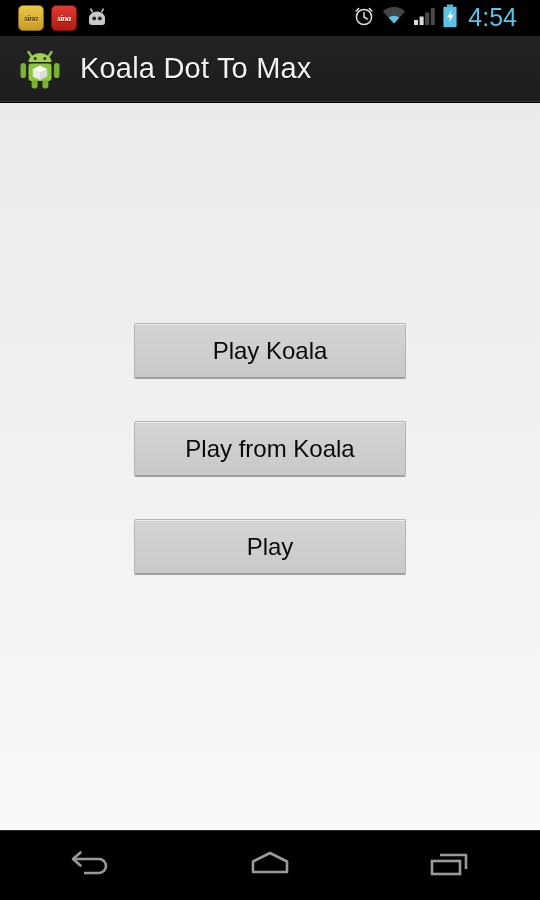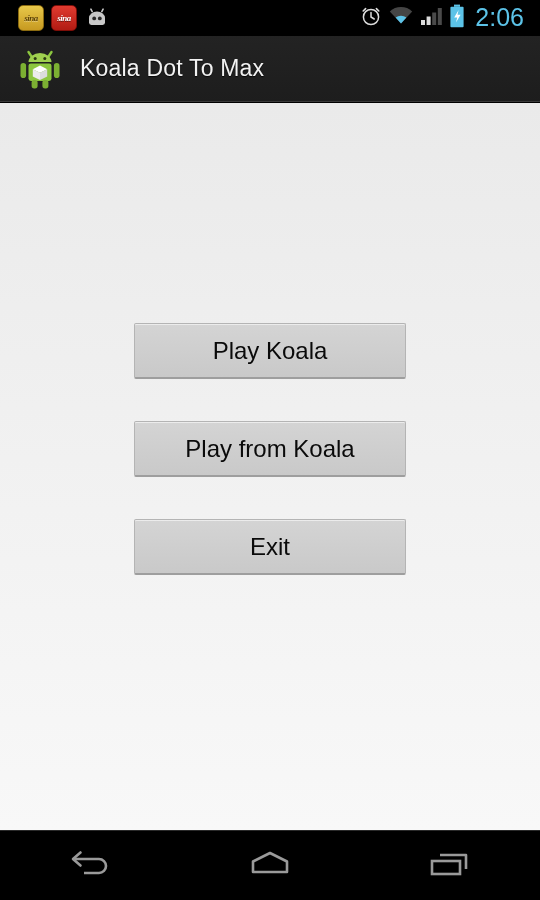--- a/index.html
+++ b/index.html
@@ -14,21 +14,21 @@
     width:540px; height:900px;
     background:#000;
   }
 
   
   .status-bar {
     position:absolute; left:0; top:0;
     width:540px; height:36px;
     background:#000;
     display:flex; align-items:center;
-    padding:0 8px 0 18px;
+    padding:0 15px 0 18px;
   }
   .status-left { display:flex; align-items:center; gap:7px; }
   .status-right { margin-left:auto; display:flex; align-items:center; gap:7px; padding-right:8px; }
 
   .notif-ico { width:26px; height:26px; border-radius:5px; display:block; position:relative; overflow:hidden; }
   .notif-sina-gold {
     background:linear-gradient(#e8c84a,#c79a21);
     border:1px solid #8a6a10;
   }
   .notif-sina-red {
@@ -57,21 +57,21 @@
   .action-bar {
     position:absolute; left:0; top:36px;
     width:540px; height:66px;
     background:linear-gradient(#232323,#1d1d1d);
     border-bottom:1px solid #3a3a3a;
     display:flex; align-items:center;
     padding-left:18px;
   }
   .app-icon { width:44px; height:44px; flex:0 0 44px; }
   .app-title {
-    color:#f2f2f2; font-size:23px; line-height:1;
+    color:#f2f2f2; font-size:29px; line-height:1;
     padding-left:18px; letter-spacing:.2px;
     text-shadow:0 1px 1px rgba(0,0,0,.8);
   }
 
   
   .content {
     position:absolute; left:0; top:103px;
     width:540px; height:727px;
     background:linear-gradient(180deg,#eaeaea 0%,#efefef 35%,#f4f4f4 70%,#f8f8f8 100%);
   }
@@ -163,21 +163,21 @@
       </span>
 
       <span class="statbar-ico">
         <svg width="16" height="24" viewBox="0 0 16 24" aria-hidden="true">
           <rect x="5" y="0.6" width="6" height="2.2" fill="#5cc3e8"></rect>
           <rect x="1.4" y="2.8" width="13.2" height="20.4" rx="1" fill="#5cc3e8"></rect>
           <path d="M9.6 6 5.2 13.4h3l-1.2 5.2 4.6-7.8H8.5Z" fill="#ffffff"></path>
         </svg>
       </span>
 
-      <span class="clock">2:06</span>
+      <span class="clock">4:54</span>
     </div>
   </div>
 
   <div class="action-bar">
 
     <span class="app-icon">
       <svg width="44" height="44" viewBox="0 0 44 44" aria-hidden="true">
 
         <path d="M13.5 9.5 10.5 5M30.5 9.5 33.5 5" stroke="#8cc63f" stroke-width="2.4" stroke-linecap="round"></path>
 
@@ -199,21 +199,21 @@
       </svg>
     </span>
 
     <span class="app-title">Koala Dot To Max</span>
   </div>
 
   <div class="content">
     <div class="menu-stack">
       <button class="menu-btn">Play Koala</button>
       <button class="menu-btn">Play from Koala</button>
-      <button class="menu-btn">Exit</button>
+      <button class="menu-btn">Play</button>
     </div>
   </div>
 
   <div class="nav-bar">
 
     <div class="nav-btn">
       <span>
         <svg width="56" height="34" viewBox="0 0 56 34" aria-hidden="true">
           <path d="M13 12h24a7 7 0 0 1 0 14H22" fill="none" stroke="#9a9a9a" stroke-width="2.6" stroke-linejoin="round"></path>
           <path d="M18.5 5.5 11 12l7.5 6.5" fill="none" stroke="#9a9a9a" stroke-width="2.6" stroke-linecap="round" stroke-linejoin="round"></path>

